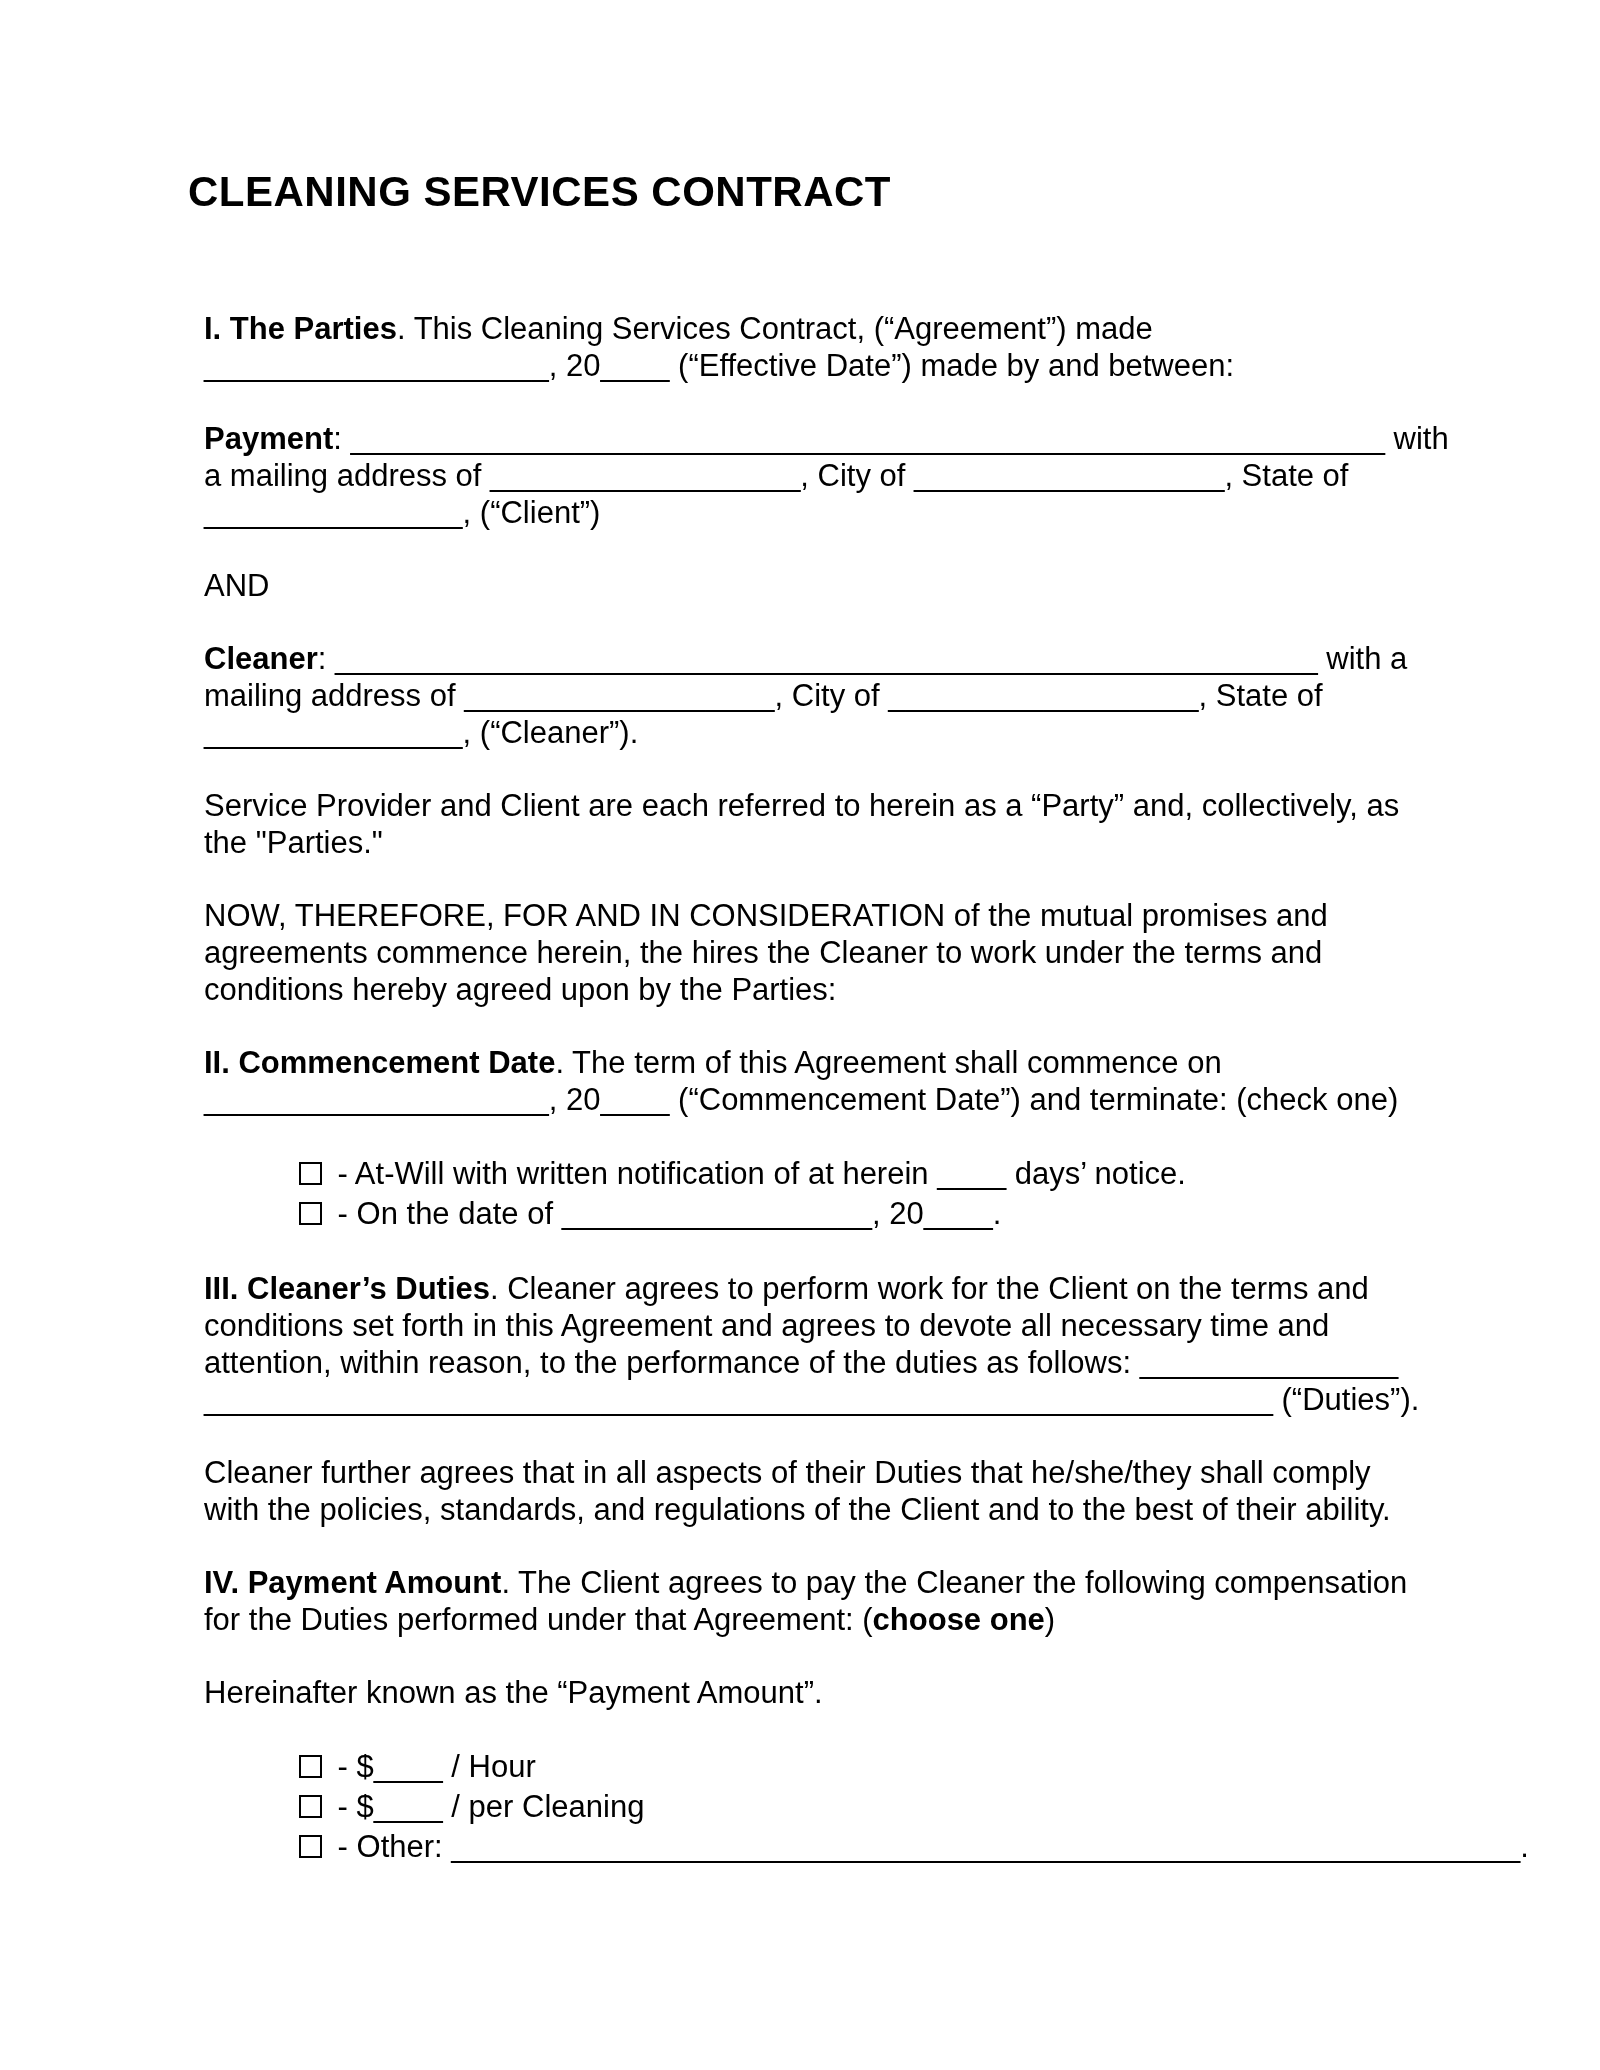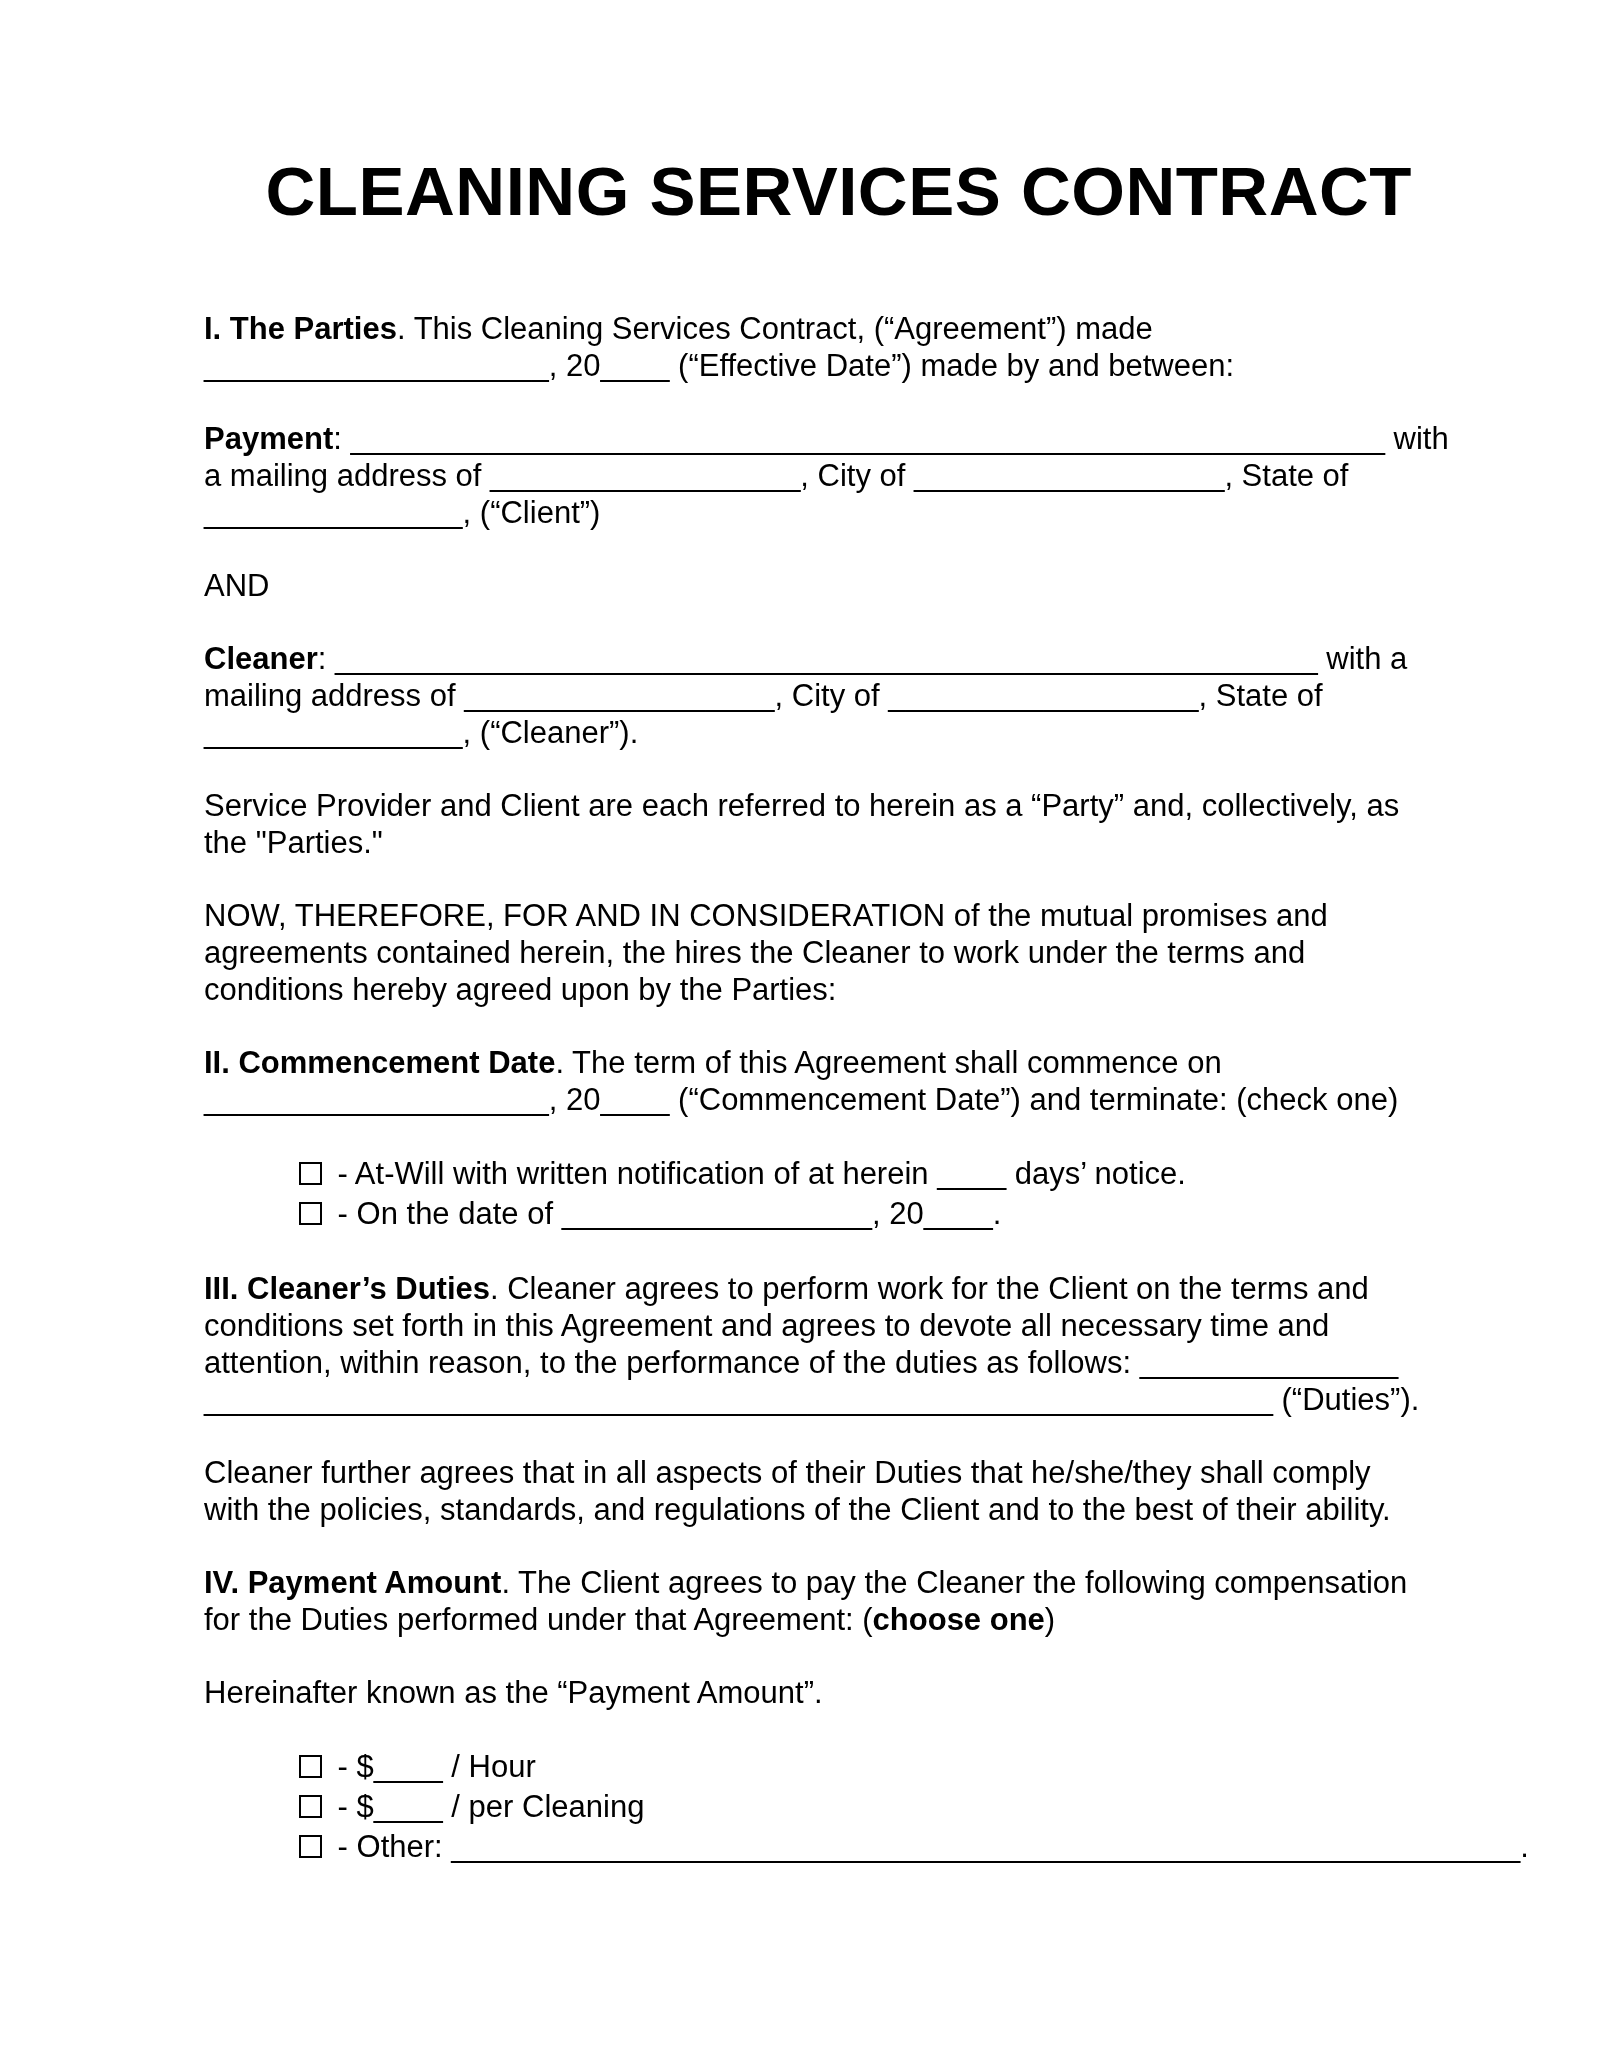--- a/index.html
+++ b/index.html
@@ -9,23 +9,23 @@
     height: 2070px;
     background: #ffffff;
     box-sizing: border-box;
     padding: 160px 188px 0 188px;
     font-family: "Liberation Sans", "DejaVu Sans", sans-serif;
     font-size: 31px;
     color: #000000;
     overflow: hidden;
   }
   .doc-title {
-    text-align: right;
+    text-align: left;
     font-weight: bold;
-    font-size: 69px;
+    font-size: 42px;
     line-height: 64px;
     margin: 0 0 86px 0;
     letter-spacing: 0.5px;
   }
   .para { margin: 0 0 36px 16px; }
   .line {
     white-space: pre;
     line-height: 37px;
     height: 37px;
   }
@@ -74,21 +74,21 @@
     <div class="line"><span>_______________, (“Cleaner”).</span></div>
   </div>
 
   <div class="para">
     <div class="line"><span>Service Provider and Client are each referred to herein as a “Party” and, collectively, as</span></div>
     <div class="line"><span>the "Parties."</span></div>
   </div>
 
   <div class="para">
     <div class="line"><span>NOW, THEREFORE, FOR AND IN CONSIDERATION of the mutual promises and</span></div>
-    <div class="line"><span>agreements contained herein, the hires the Cleaner to work under the terms and</span></div>
+    <div class="line"><span>agreements commence herein, the hires the Cleaner to work under the terms and</span></div>
     <div class="line"><span>conditions hereby agreed upon by the Parties:</span></div>
   </div>
 
   <div class="para">
     <div class="line"><b>II. Commencement Date</b><span>. The term of this Agreement shall commence on</span></div>
     <div class="line"><span>____________________, 20____ (“Commencement Date”) and terminate: (check one)</span></div>
   </div>
 
   <div class="para indent">
     <div class="opt-line"><span class="cb"></span><span> - At-Will with written notification of at herein ____ days’ notice.</span></div>

